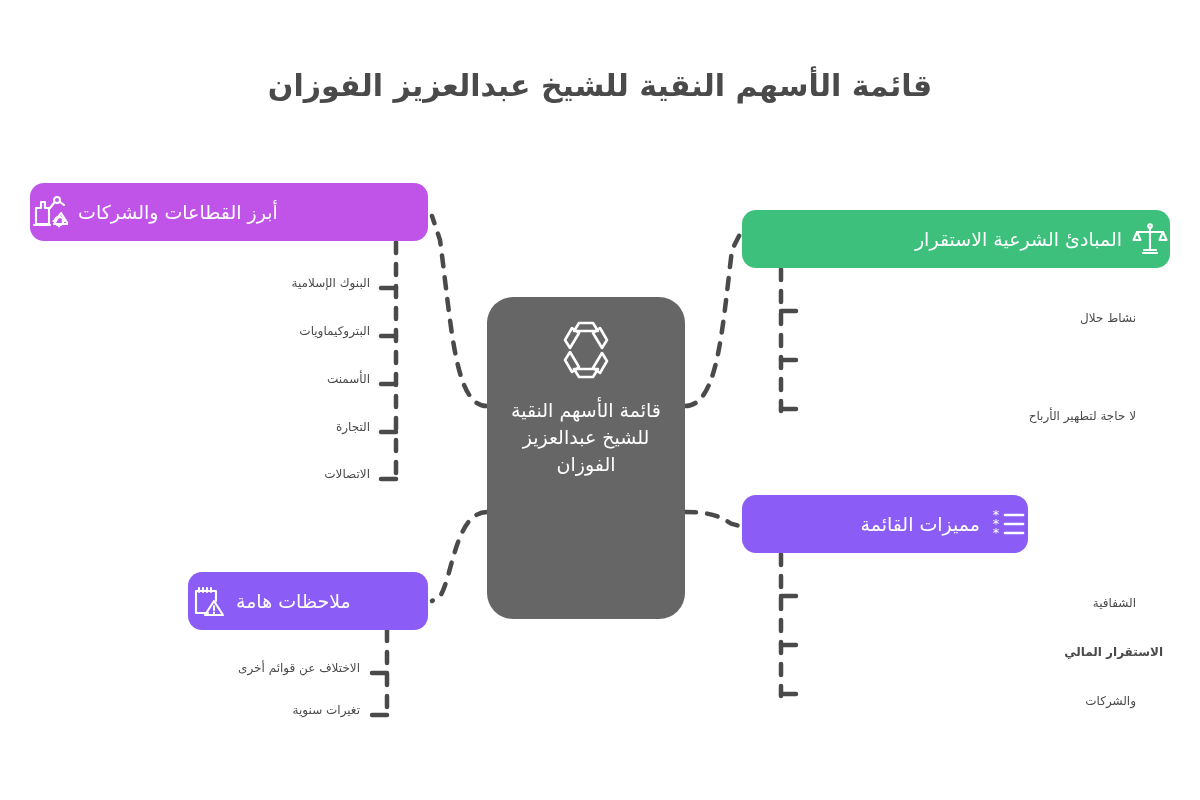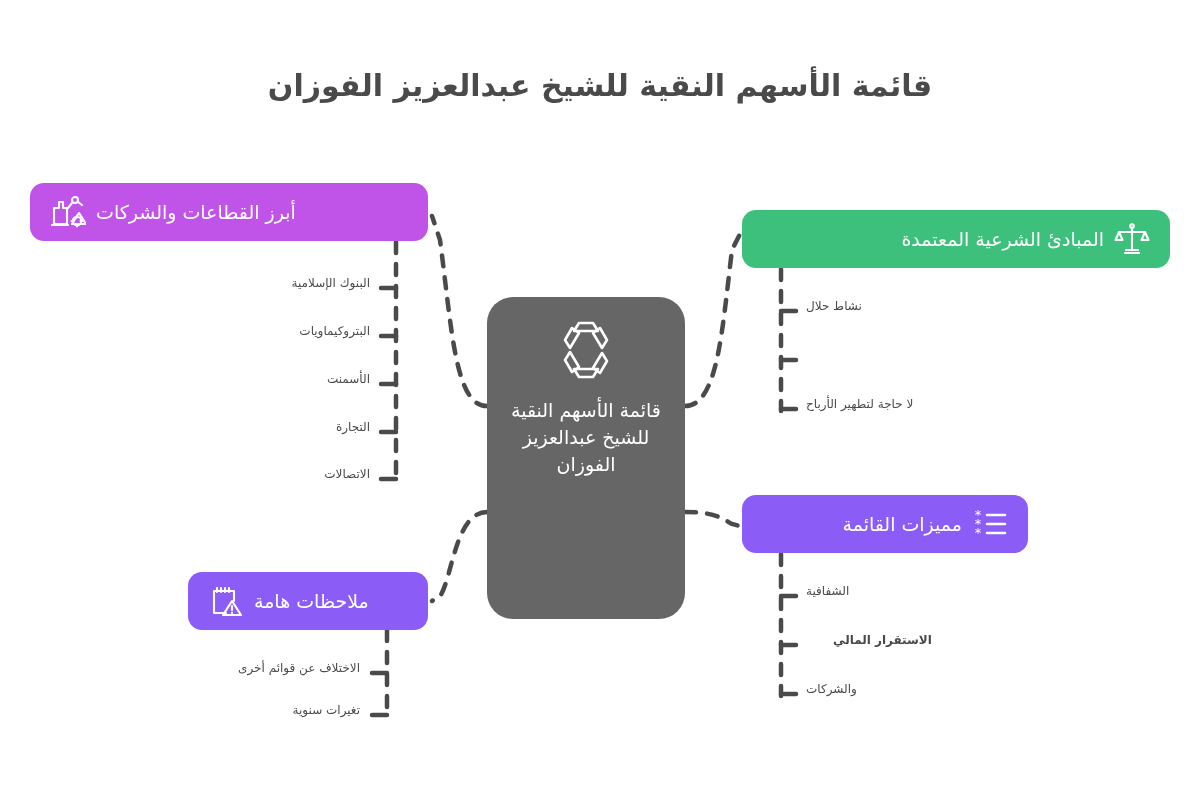--- a/index.html
+++ b/index.html
@@ -82,21 +82,21 @@
 
   
   .pill {
     position: absolute;
     z-index: 3;
     border-radius: 14px;
     display: flex;
     flex-direction: row-reverse;
     align-items: center;
     gap: 10px;
-    padding: 0 20px;
+    padding: 0 2px;
     height: 58px;
     box-sizing: border-box;
     color: #ffffff;
     direction: rtl;
   }
   .pill .pill-label {
     font-size: 19px;
     letter-spacing: 2px;
     white-space: nowrap;
     color: #ffffff;
@@ -117,21 +117,21 @@
   .leaf {
     position: absolute;
     z-index: 2;
     font-size: 12px;
     letter-spacing: 1px;
     color: #4a4a4a;
     white-space: nowrap;
     direction: rtl;
   }
   .leaf.right-aligned { text-align: right; }
-  .leaf.left-aligned  { text-align: left; }
+  .leaf.left-aligned  { text-align: right; margin-top: 12px; }
 </style>
 </head>
 <body>
 
 <div id="canvas">
 
   <svg id="wires" viewBox="0 0 1200 800" xmlns="http://www.w3.org/2000/svg">
     <g fill="none" stroke="#4a4a4a" stroke-width="4.5" stroke-linecap="round" stroke-dasharray="11 11">
 
       <path d="M 487 406 C 455 406 452 330 440 240 L 432 216"></path>
@@ -210,21 +210,21 @@
         <path d="M6 8 h20 v10 M6 8 v22 h12"></path>
         <path d="M9 5 v4 M13 5 v4 M17 5 v4 M21 5 v4"></path>
         <path d="M24 18 l9 14 h-18 z"></path>
         <path d="M24 23 v4 M24 29.5 v0.6"></path>
       </g>
     </svg>
     <span class="pill-label">ملاحظات هامة</span>
   </div>
 
   <div class="pill" id="pill-principles">
-    <span class="pill-label">المبادئ الشرعية المعتمدة</span>
+    <span class="pill-label">المبادئ الشرعية الاستقرار</span>
     <svg class="pill-icon" viewBox="0 0 36 36" xmlns="http://www.w3.org/2000/svg">
       <g fill="none" stroke="#ffffff" stroke-width="2.1" stroke-linejoin="round" stroke-linecap="round">
         <circle cx="18" cy="5" r="1.8"></circle>
         <path d="M18 7 v22"></path>
         <path d="M5 11 h26"></path>
         <path d="M5 11 l-3.5 8 h7 z"></path>
         <path d="M31 11 l-3.5 8 h7 z"></path>
         <path d="M12 29 h12"></path>
         <path d="M11 32 h14"></path>
       </g>

